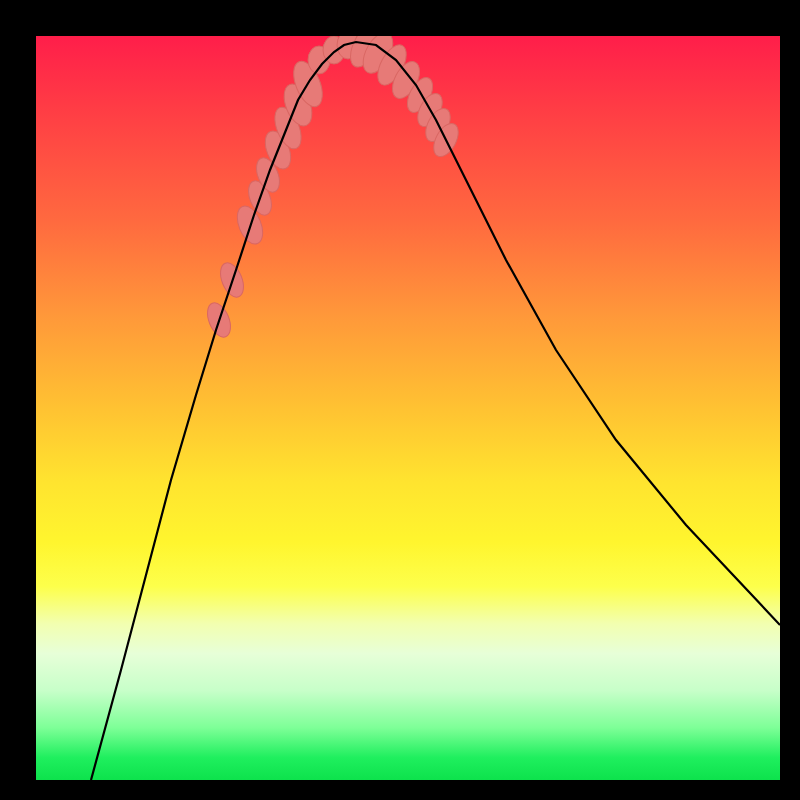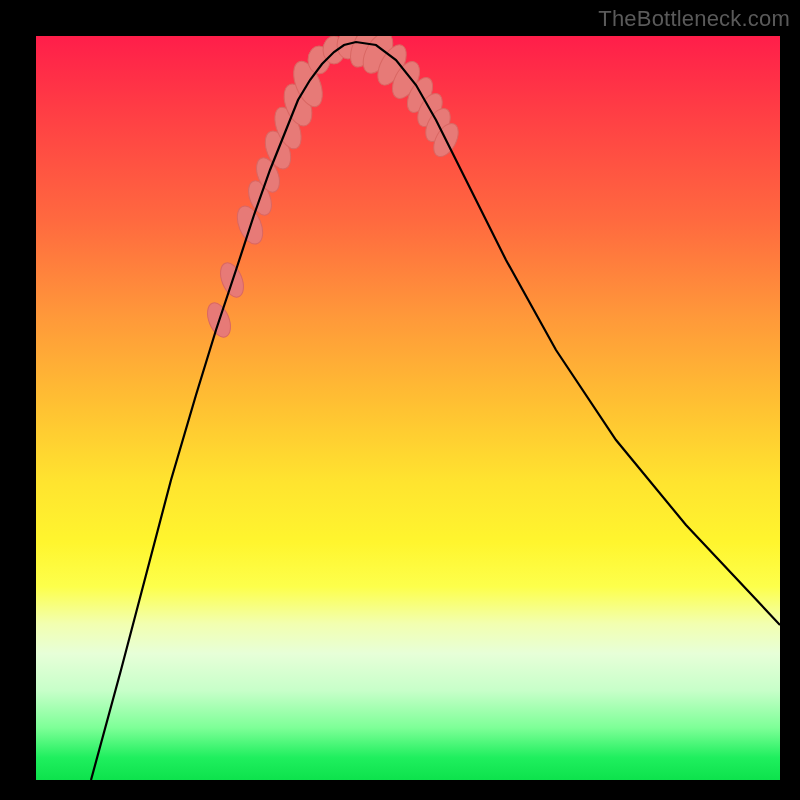--- a/index.html
+++ b/index.html
@@ -86,14 +86,13 @@
           <ellipse cx="356" cy="29" rx="11" ry="22" fill="#e77a77" stroke="#d96763" stroke-width="1" transform="rotate(28 356 29)"></ellipse>
           <ellipse cx="370" cy="44" rx="11" ry="20" fill="#e77a77" stroke="#d96763" stroke-width="1" transform="rotate(28 370 44)"></ellipse>
           <ellipse cx="384" cy="59" rx="10" ry="19" fill="#e77a77" stroke="#d96763" stroke-width="1" transform="rotate(28 384 59)"></ellipse>
           <ellipse cx="394" cy="74" rx="10" ry="18" fill="#e77a77" stroke="#d96763" stroke-width="1" transform="rotate(28 394 74)"></ellipse>
           <ellipse cx="402" cy="89" rx="10" ry="18" fill="#e77a77" stroke="#d96763" stroke-width="1" transform="rotate(28 402 89)"></ellipse>
           <ellipse cx="410" cy="104" rx="10" ry="18" fill="#e77a77" stroke="#d96763" stroke-width="1" transform="rotate(28 410 104)"></ellipse>
         </g>
       <path id="curve" fill="none" stroke="#000" stroke-width="2.2" d="M55 744 L85 634 L110 539 L135 444 L160 359 L180 294 L200 234 L218 179 L234 134 L250 94 L262 64 L274 44 L286 28 L298 16 L308 9 L320 6 L340 9 L360 24 L380 49 L400 84 L430 144 L470 224 L520 314 L580 404 L650 489 L744 589"></path>
     </svg>
   </div>
-  <div class="watermark">TheBottleneck.com</div>
 </div>
 
 </body></html>

